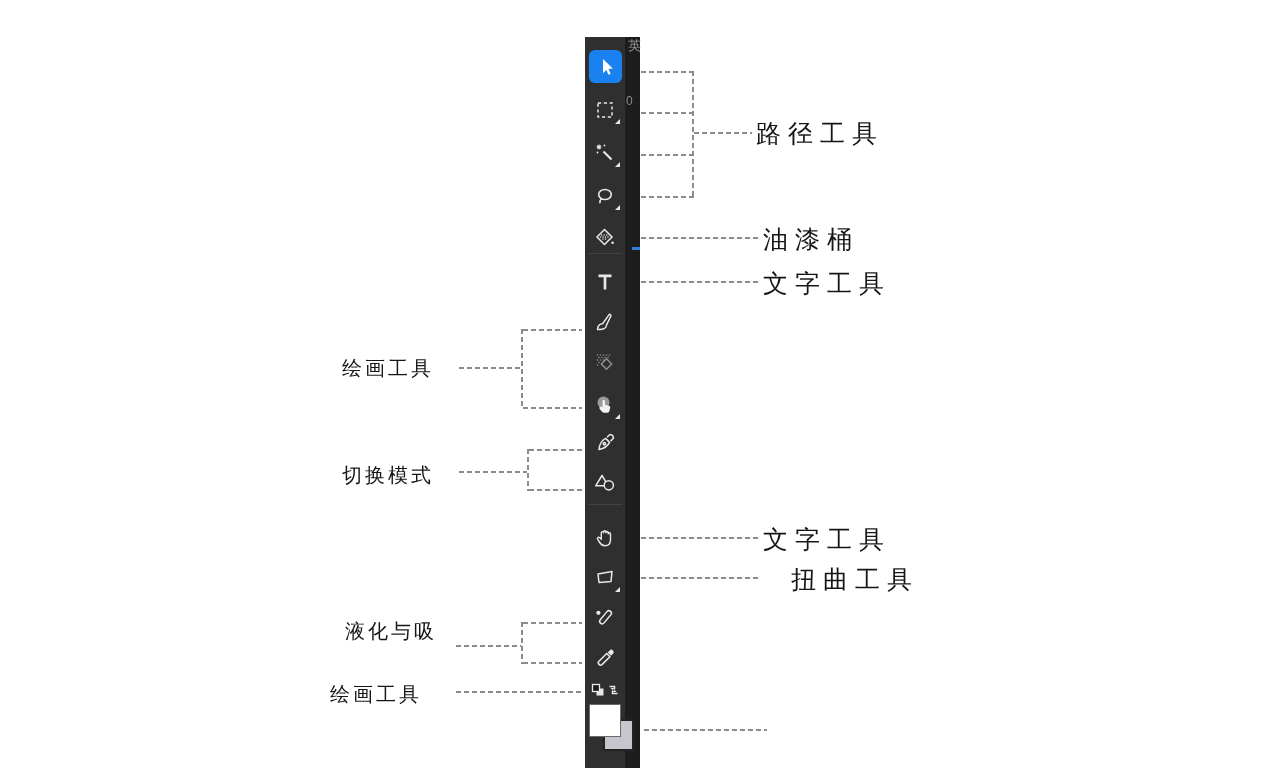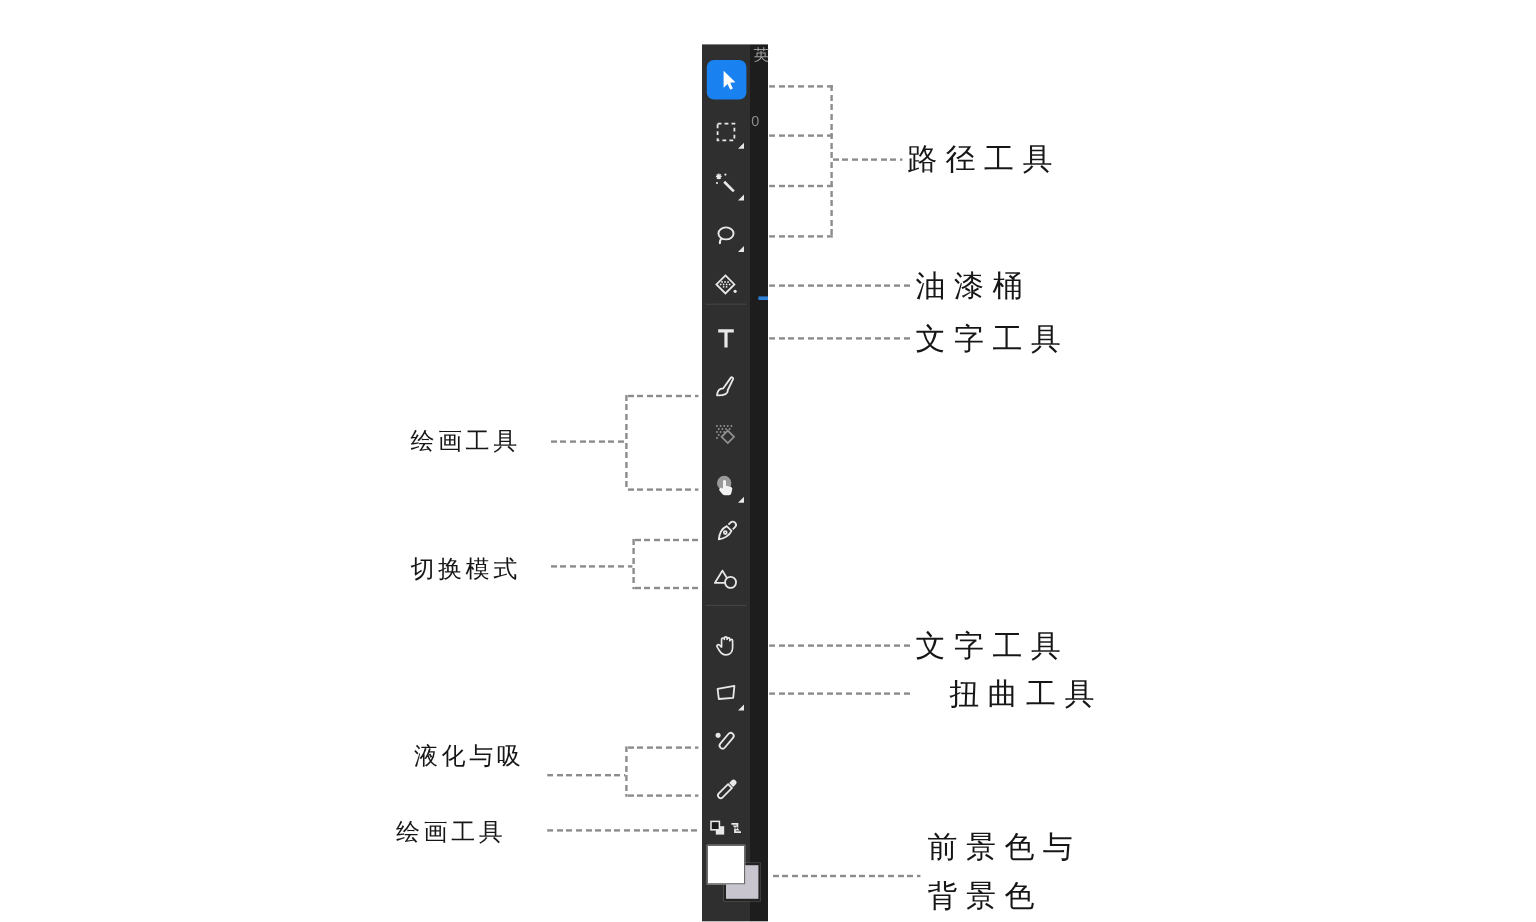--- a/index.html
+++ b/index.html
@@ -249,24 +249,20 @@
   <span class="hdash" style="left:641px;top:281px;width:118px;"></span>
   <div class="ann right" style="left:763px;top:268px;">文字工具</div>
 
   <span class="hdash" style="left:641px;top:537px;width:118px;"></span>
   <div class="ann right" style="left:763px;top:524px;">文字工具</div>
 
   <span class="hdash" style="left:641px;top:577px;width:118px;"></span>
   <div class="ann right" style="left:763px;top:564px;margin-left:28px;">扭曲工具</div>
 
   <span class="hdash" style="left:644px;top:729px;width:123px;"></span>
-  <div class="ann right multiline" style="left:773px;top:686px;">
-    <div>前景色与</div>
-    <div>背景色</div>
-  </div>
 
   <div class="ann" style="left:342px;top:353px;">绘画工具</div>
   <span class="hdash" style="left:459px;top:367px;width:62px;"></span>
   <span class="vdash" style="left:521px;top:329px;height:80px;"></span>
   <span class="hdash" style="left:523px;top:329px;width:59px;"></span>
   <span class="hdash" style="left:523px;top:407px;width:59px;"></span>
 
   <div class="ann" style="left:342px;top:460px;">切换模式</div>
   <span class="hdash" style="left:459px;top:471px;width:68px;"></span>
   <span class="vdash" style="left:527px;top:449px;height:42px;"></span>

